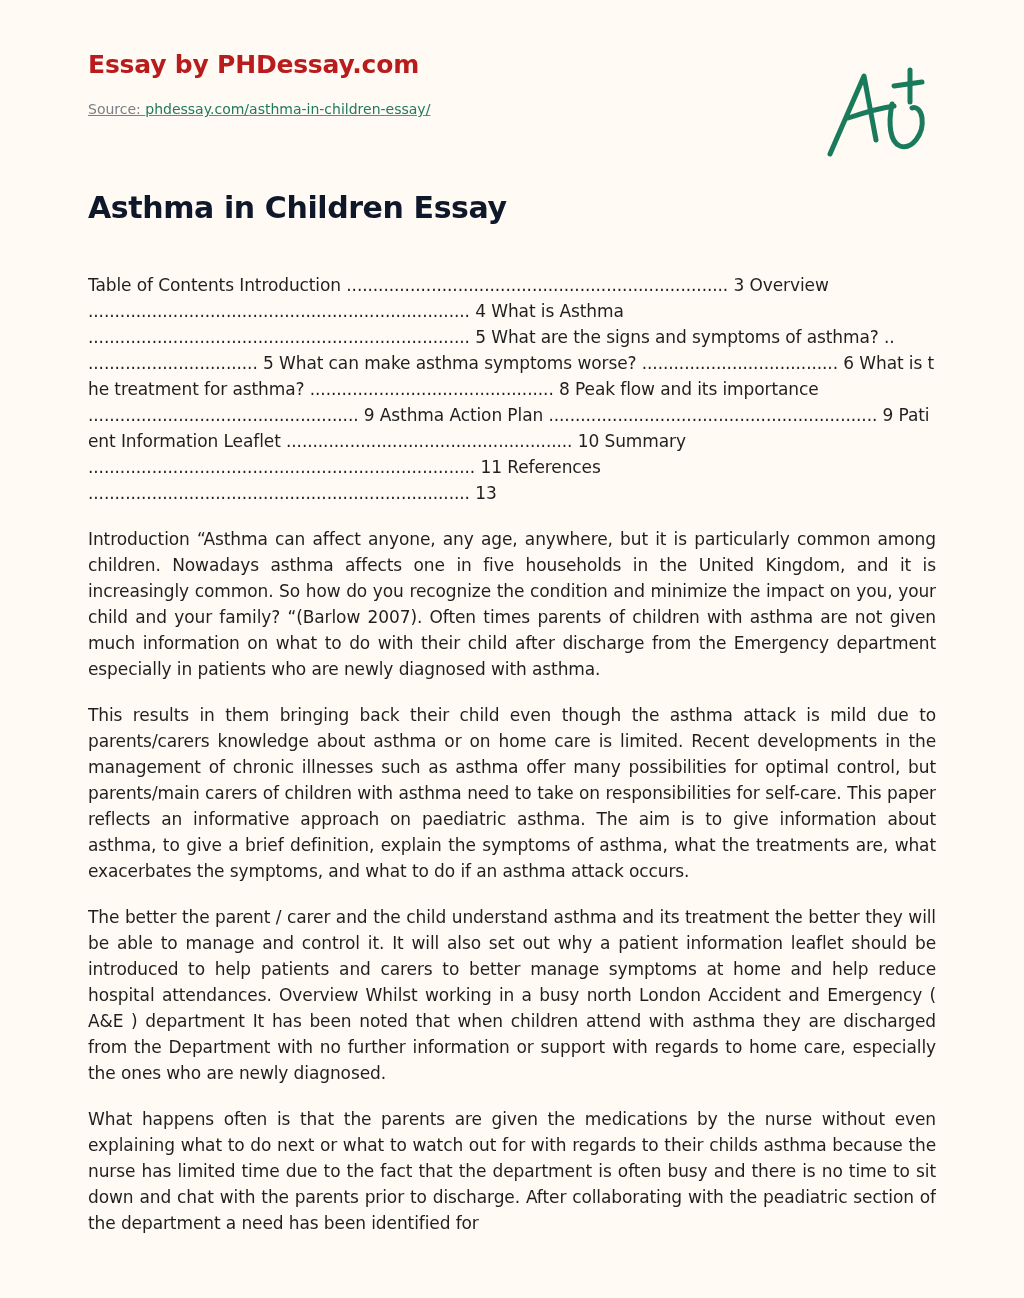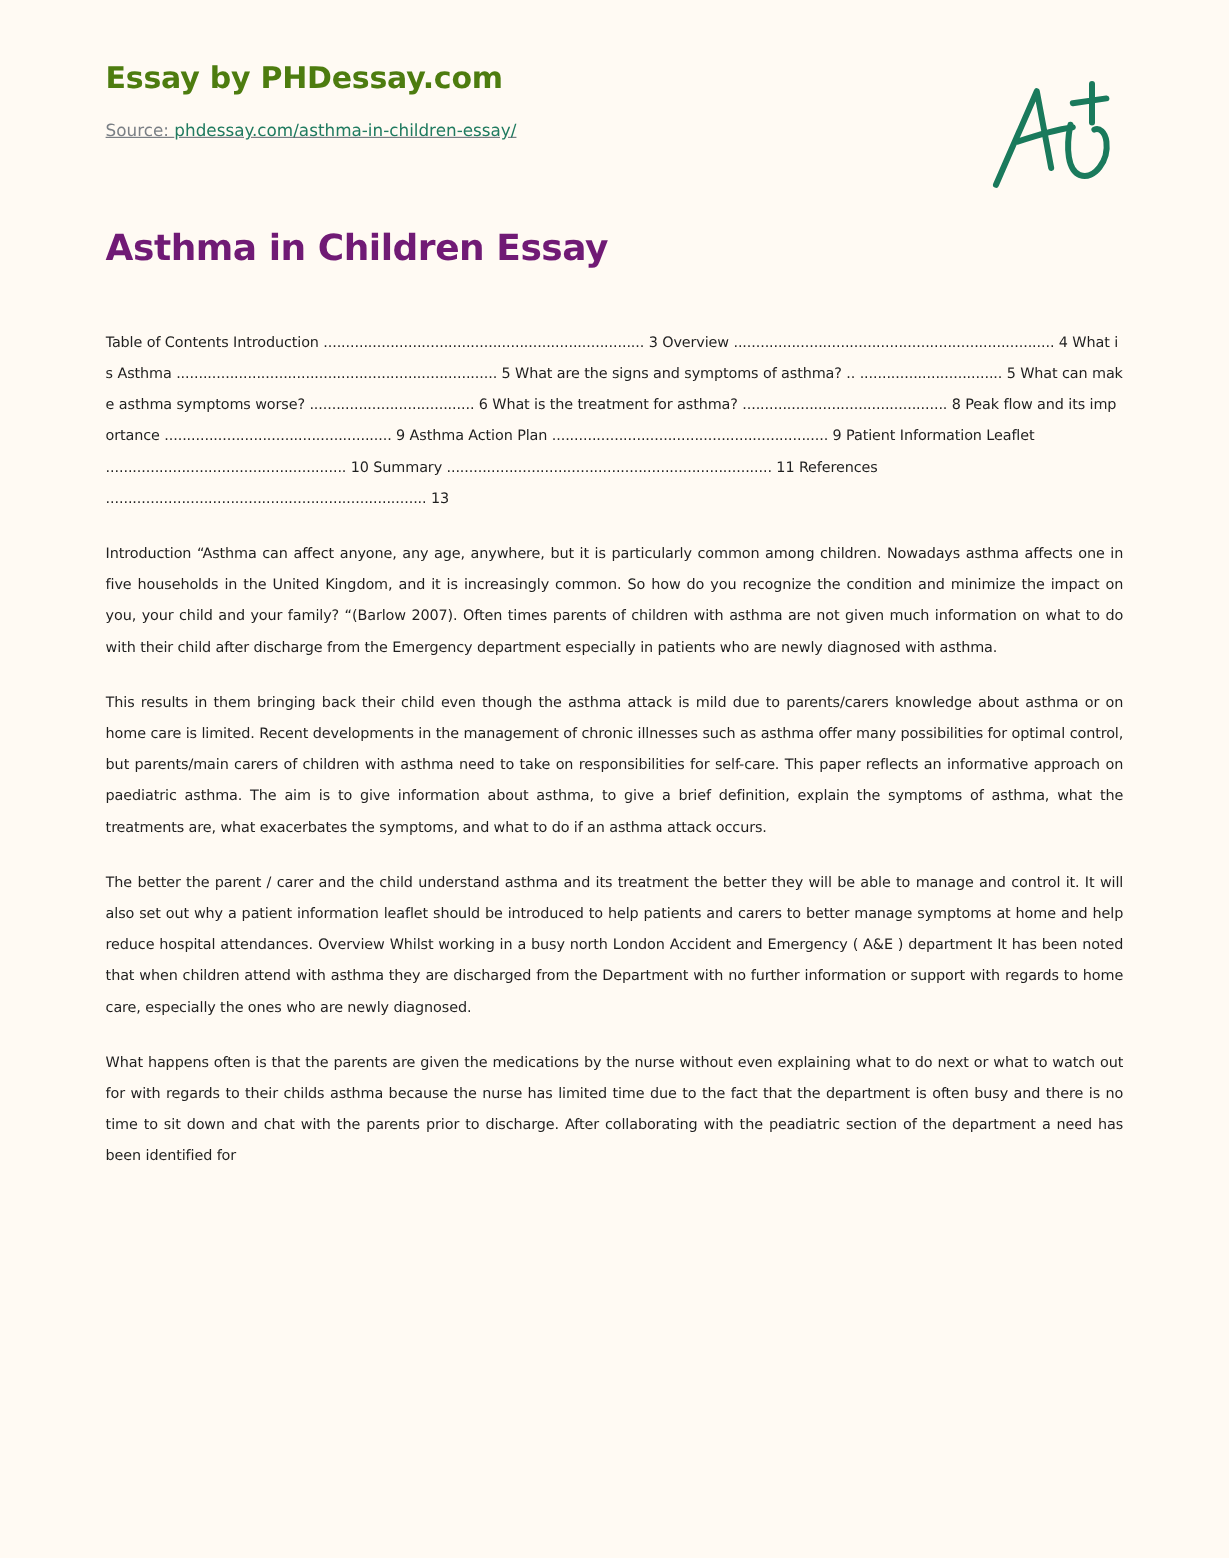--- a/index.html
+++ b/index.html
@@ -21,21 +21,21 @@
       top: 0;
       width: 848px;
     }
     .site-title {
       position: absolute;
       left: 0;
       top: 50px;
       margin: 0;
       font-size: 25px;
       font-weight: bold;
-      color: #4d7c0f;
+      color: #b91c1c;
       letter-spacing: -0.2px;
       white-space: nowrap;
     }
     .source-line {
       position: absolute;
       left: 0;
       top: 101px;
       font-size: 14px;
       color: #7a7f85;
       white-space: nowrap;
@@ -52,35 +52,35 @@
       width: 110px;
       height: 100px;
     }
     .doc-title {
       position: absolute;
       left: 0;
       top: 190px;
       margin: 0;
       font-size: 30px;
       font-weight: bold;
-      color: #701a75;
+      color: #0f172a;
       letter-spacing: -0.4px;
       white-space: nowrap;
     }
     .body-clip {
       position: absolute;
       left: 0;
       top: 272px;
       width: 848px;
       height: 979px;
       overflow: hidden;
     }
     .para {
       margin: 0 0 20px 0;
-      font-size: 12px;
+      font-size: 17px;
       line-height: 26px;
       text-align: justify;
       color: #1f1f1f;
       letter-spacing: -0.1px;
       word-spacing: 0px;
     }
     .para.toc {
       text-align: left;
       word-break: break-all;
     }

